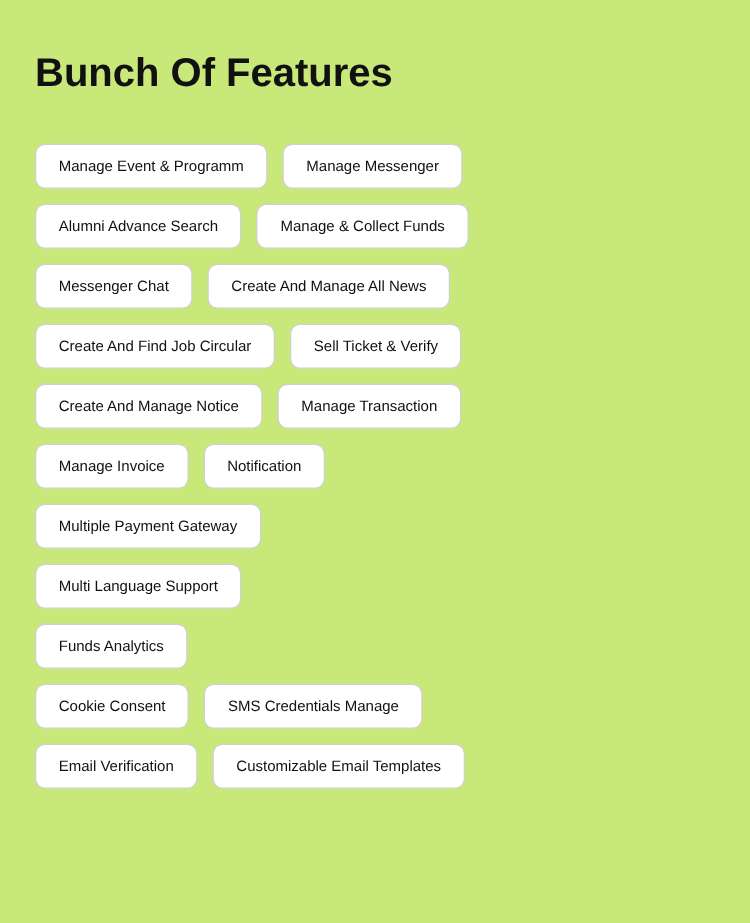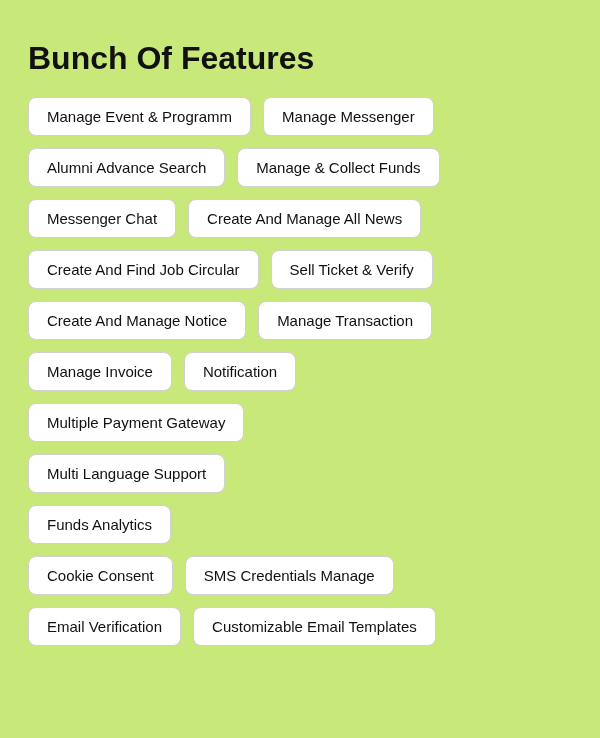--- a/index.html
+++ b/index.html
@@ -13,42 +13,42 @@
       min-height: 738px;
       background-color: #c8e87a;
       font-family: 'Segoe UI', Arial, sans-serif;
       padding: 40px 28px 40px 28px;
     }
 
     .page-title {
       font-size: 32px;
       font-weight: 800;
       color: #111;
-      margin-bottom: 20px;
+      margin-bottom: 38px;
     }
 
     .features-grid {
       display: flex;
       flex-direction: column;
       gap: 12px;
     }
 
     .feature-row {
       display: flex;
       flex-wrap: wrap;
       gap: 12px;
       align-items: center;
     }
 
     .feature-badge {
       background-color: #ffffff;
       border: 1.5px solid #d0d0d0;
       border-radius: 8px;
       padding: 10px 18px;
-      font-size: 15px;
+      font-size: 12px;
       font-weight: 500;
       color: #111;
       white-space: nowrap;
       cursor: default;
     }
   </style>
 </head>
 <body>
 
 <h1 class="page-title">Bunch Of Features</h1>

